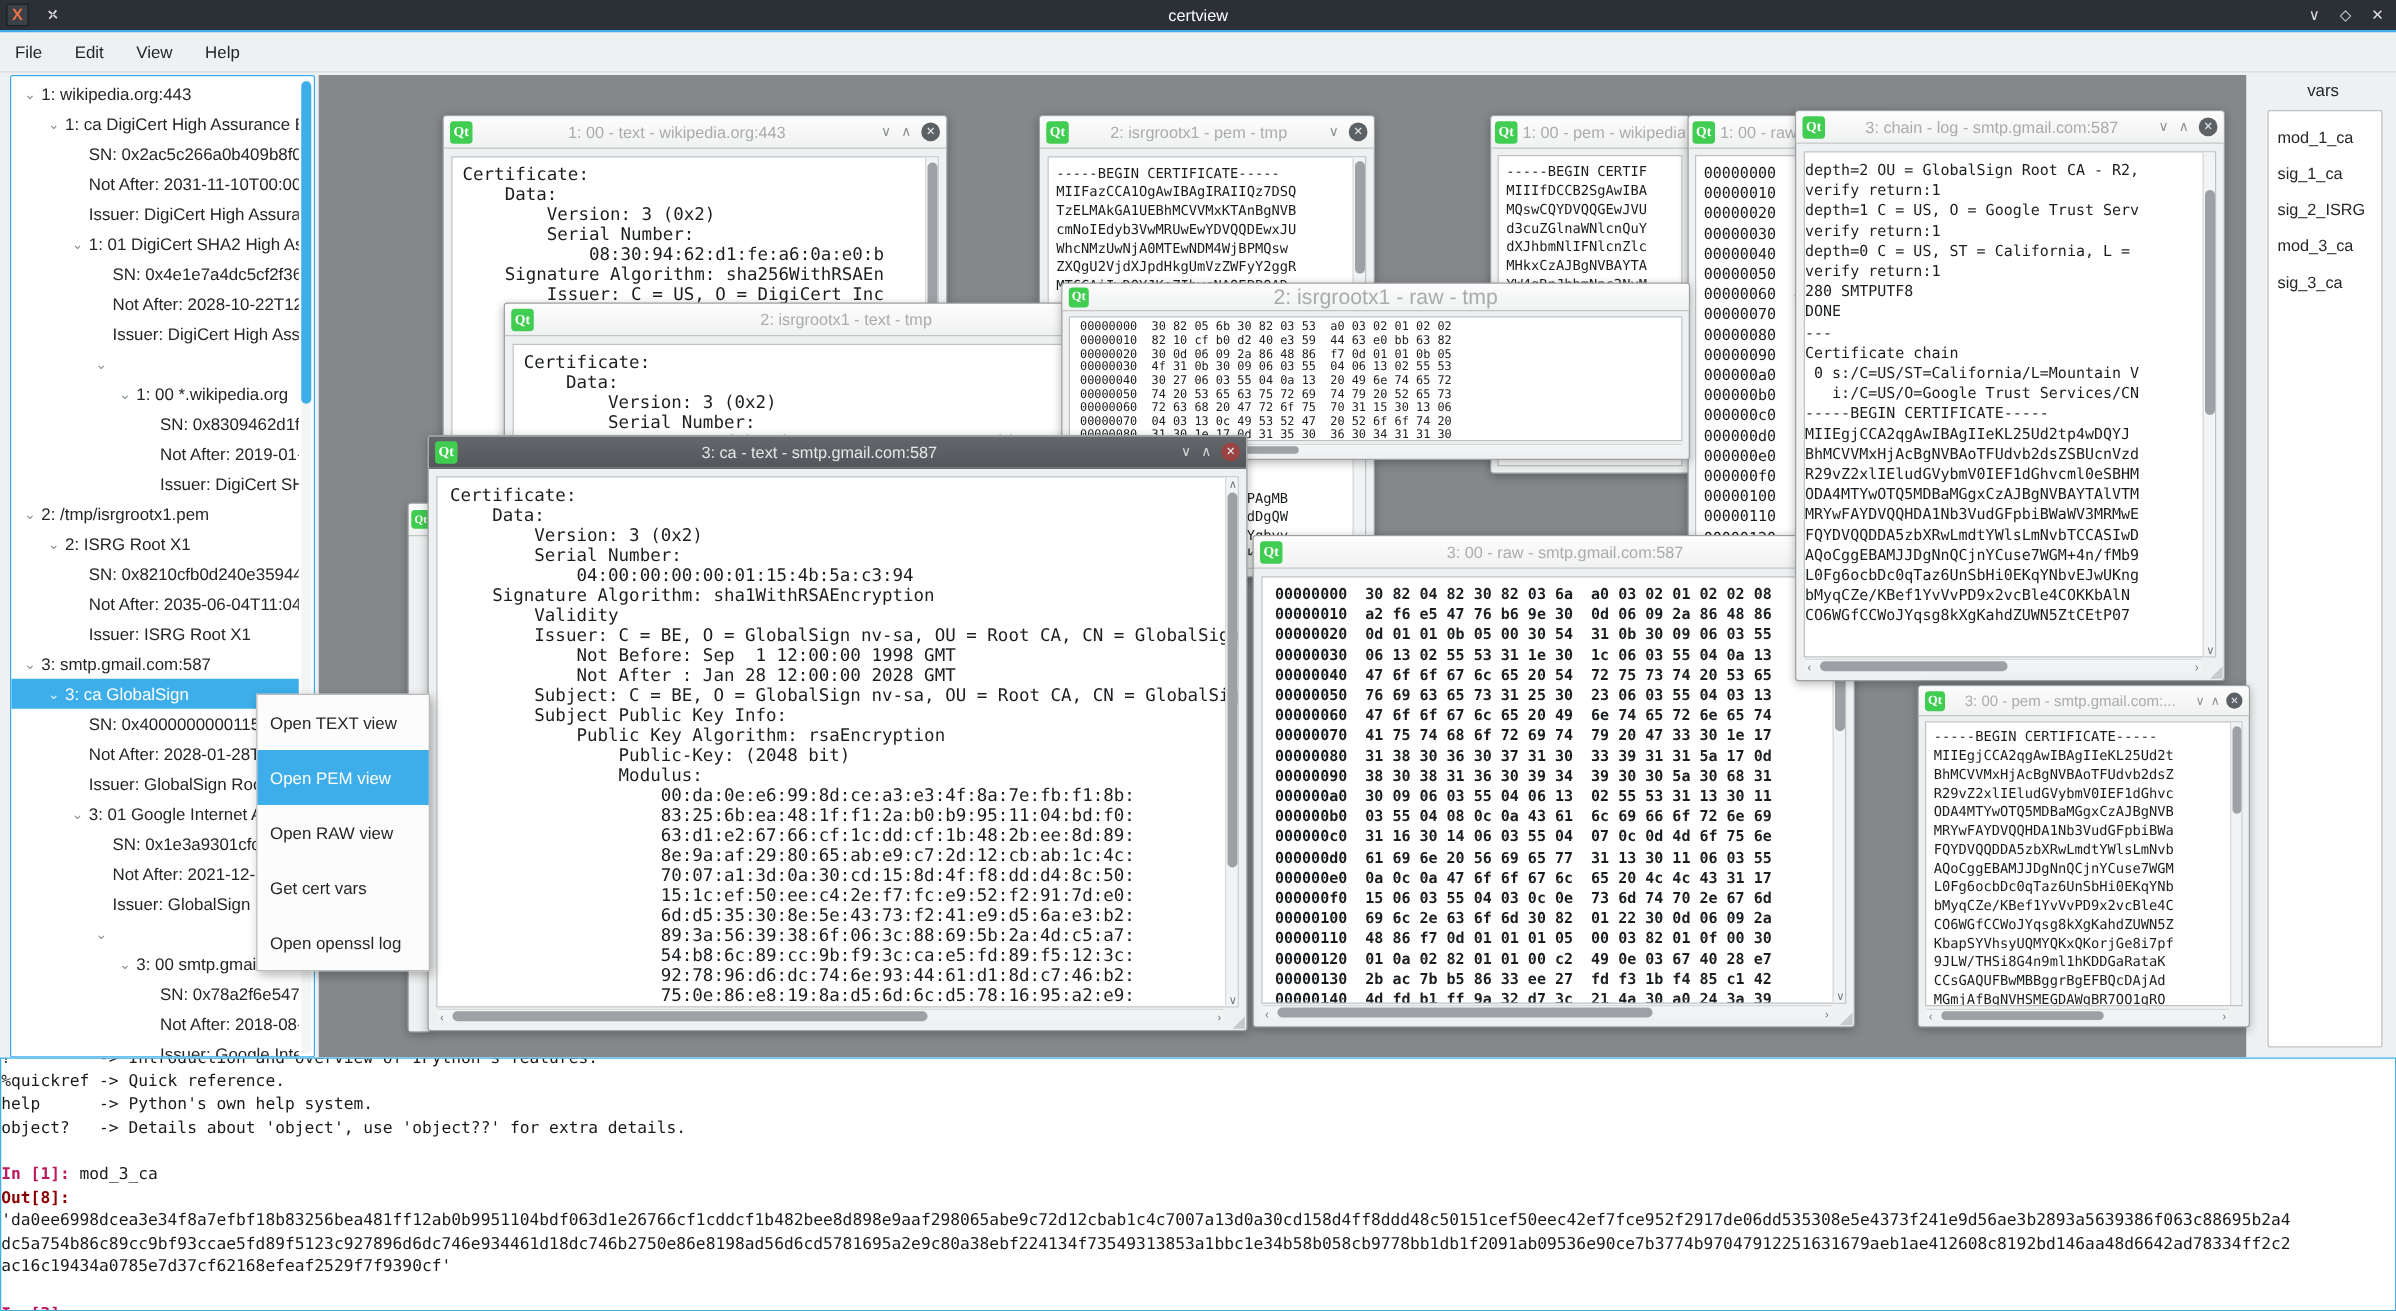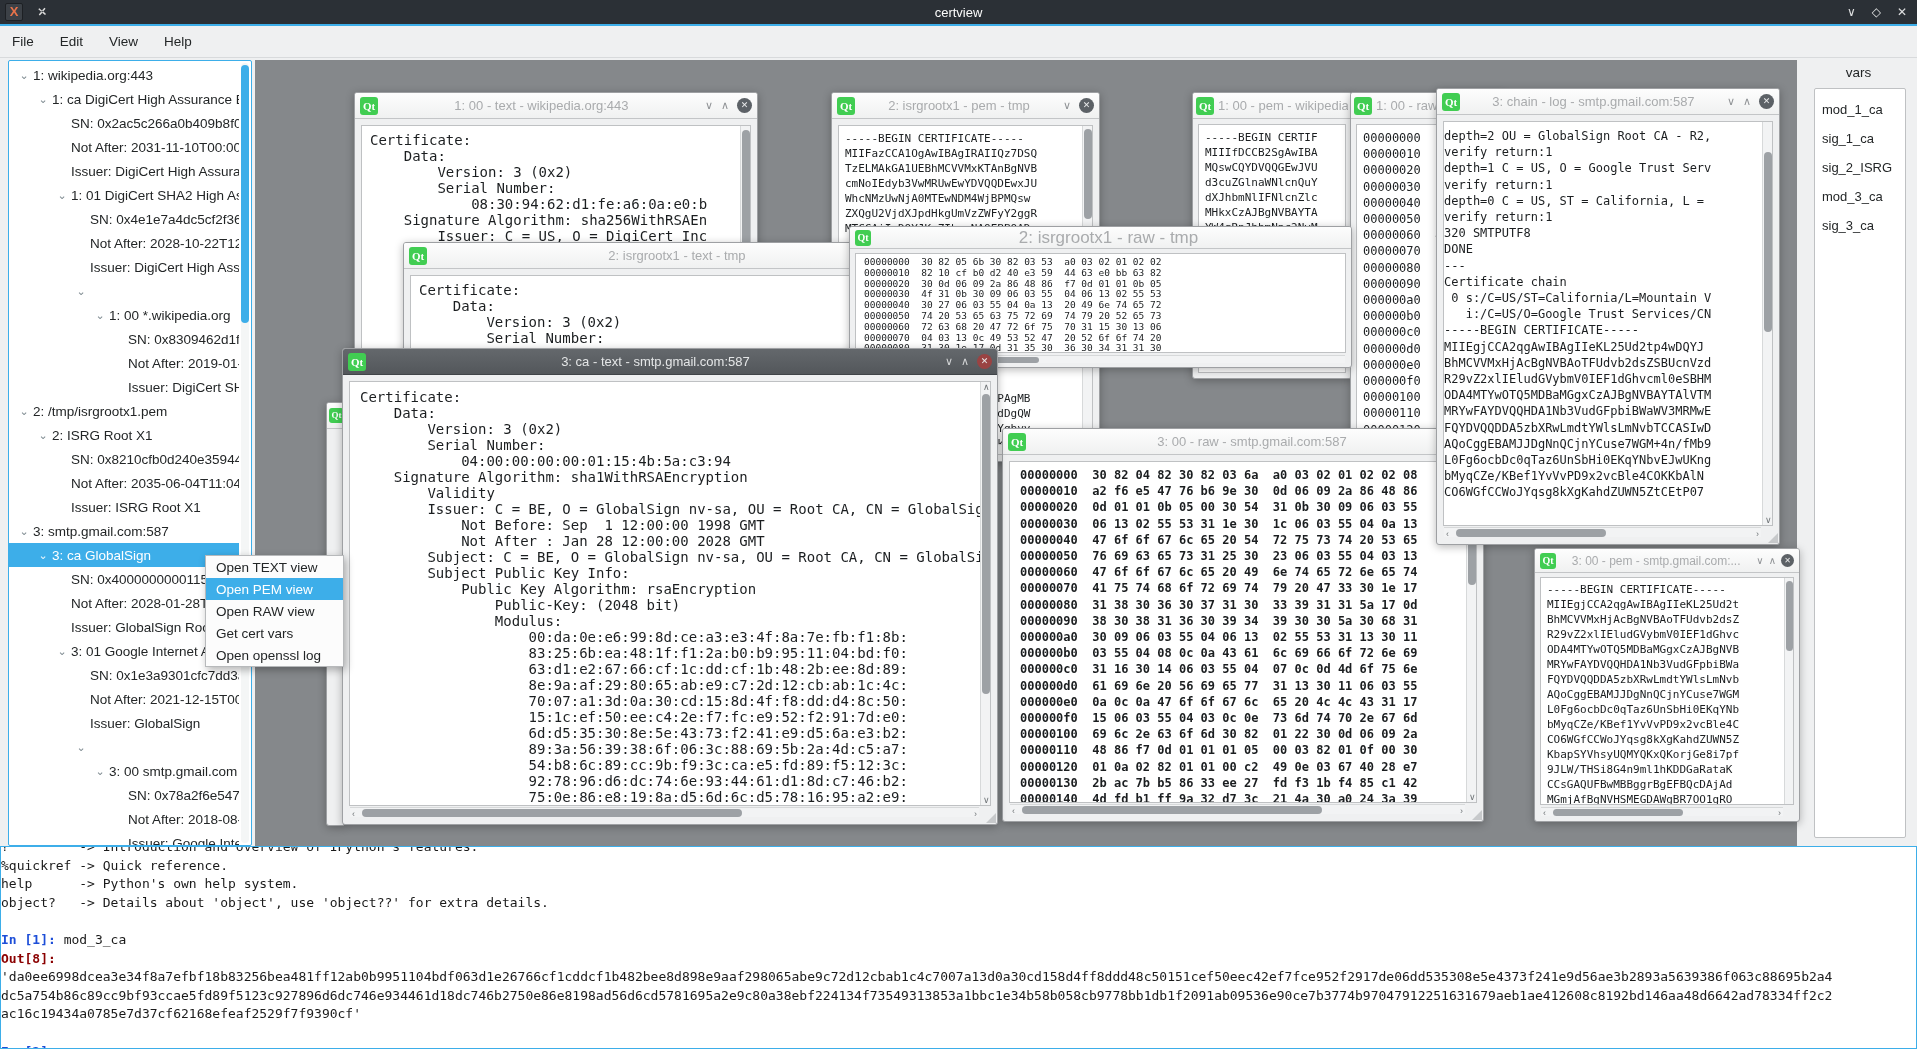--- a/index.html
+++ b/index.html
@@ -52,34 +52,34 @@
 
   
   .vscroll { position:absolute; width:10px; background:#f2f3f4; border-left:1px solid #d7d9da; }
   .vscroll .vslider { position:absolute; left:1px; width:8px; background:#9da1a5; border-radius:4px; }
   .hscroll { position:absolute; height:10px; background:#f2f3f4; border-top:1px solid #d7d9da; }
   .hscroll .hslider { position:absolute; top:1px; height:8px; background:#9da1a5; border-radius:4px; }
   .scroll-arrow { position:absolute; color:#6f7477; font-size:9px; line-height:10px; }
 
   
   #context-menu { position:absolute; left:205px; top:555px; width:139px; background:#fcfcfc; border:1px solid #b7b9bb; box-shadow:2px 3px 8px rgba(0,0,0,.3); z-index:60; }
-  #context-menu .mi { height:22px; display:flex; align-items:center; padding-left:10px; font-size:13.5px; color:#232627; white-space:nowrap; overflow:hidden; }
+  #context-menu .mi { height:44px; display:flex; align-items:center; padding-left:10px; font-size:13.5px; color:#232627; white-space:nowrap; overflow:hidden; }
   #context-menu .mi.sel { background:#3daee9; color:#ffffff; }
 
   
   #vars-dock { position:absolute; left:1800px; top:60px; width:117px; height:786px; background:#eff0f1; }
   #vars-dock .dock-title { text-align:center; font-size:13.5px; color:#232627; padding-top:5px; }
   #vars-list { position:absolute; left:14px; top:28px; width:92px; height:750px; background:#ffffff; border:1px solid #bfc1c3; border-radius:2px; padding-top:6px; }
   #vars-list .vitem { height:29px; padding-left:7px; font-size:13px; color:#232627; display:flex; align-items:center; }
 
   
   #console { position:absolute; left:0; top:846px; width:1917px; height:203px; background:#ffffff; border:1px solid #3daee9; overflow:hidden; font-family:"DejaVu Sans Mono",monospace; font-size:13px; color:#1a1a1a; }
   #console .cline { white-space:pre; line-height:18.6px; }
   #console .banner { margin-top:-9px; }
-  .prompt-in  { color:#1d4ed8; font-weight:bold; }
+  .prompt-in  { color:#be185d; font-weight:bold; }
   .prompt-out { color:#8b0000; font-weight:bold; }
 
   .grip { position:absolute; right:1px; bottom:1px; width:0; height:0; border-left:10px solid transparent; border-bottom:10px solid #c7c9cb; }
 </style>
 </head>
 <body>
 
 <div id="sys-titlebar">
   <div class="app-icon">X</div>
   <div class="pin-icon">✛</div>
@@ -279,21 +279,21 @@
     </div>
   </div>
   <div class="pane mono f12 txt-color" style="left:6px; top:32px; right:6px; bottom:18px; padding:6px 0;">
 
   <div class="ln">depth=2 OU = GlobalSign Root CA - R2,</div>
       <div class="ln">verify return:1</div>
       <div class="ln">depth=1 C = US, O = Google Trust Serv</div>
       <div class="ln">verify return:1</div>
       <div class="ln">depth=0 C = US, ST = California, L =</div>
       <div class="ln">verify return:1</div>
-      <div class="ln">320 SMTPUTF8</div>
+      <div class="ln">280 SMTPUTF8</div>
       <div class="ln">DONE</div>
       <div class="ln"></div>
       <div class="ln">---</div>
       <div class="ln">Certificate chain</div>
       <div class="ln"> 0 s:/C=US/ST=California/L=Mountain V</div>
       <div class="ln">   i:/C=US/O=Google Trust Services/CN</div>
       <div class="ln">-----BEGIN CERTIFICATE-----</div>
       <div class="ln">MIIEgjCCA2qgAwIBAgIIeKL25Ud2tp4wDQYJ</div>
       <div class="ln">BhMCVVMxHjAcBgNVBAoTFUdvb2dsZSBUcnVzd</div>
       <div class="ln">R29vZ2xlIEludGVybmV0IEF1dGhvcml0eSBHM</div>

